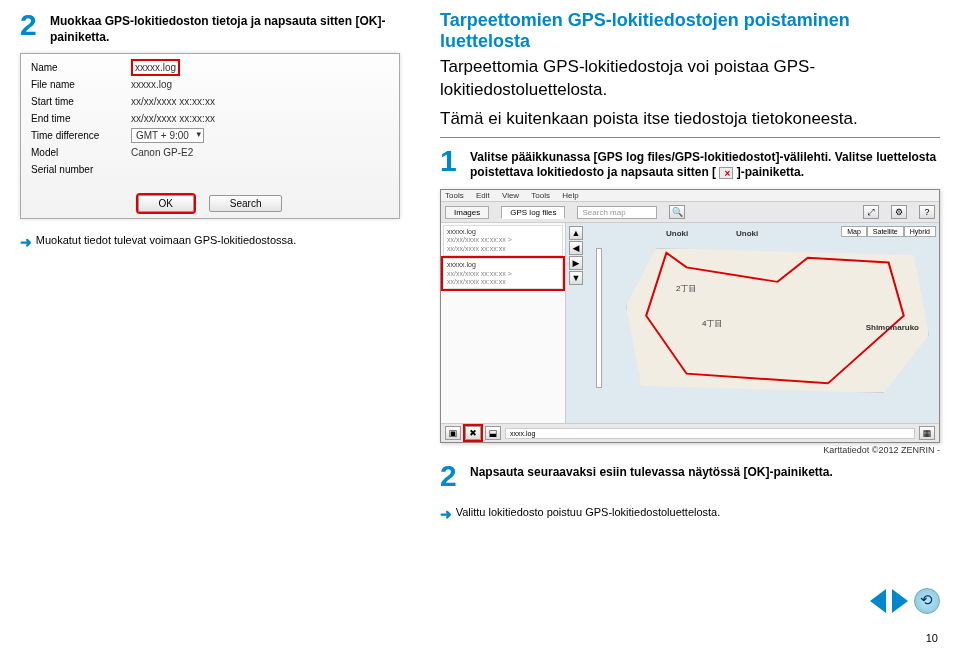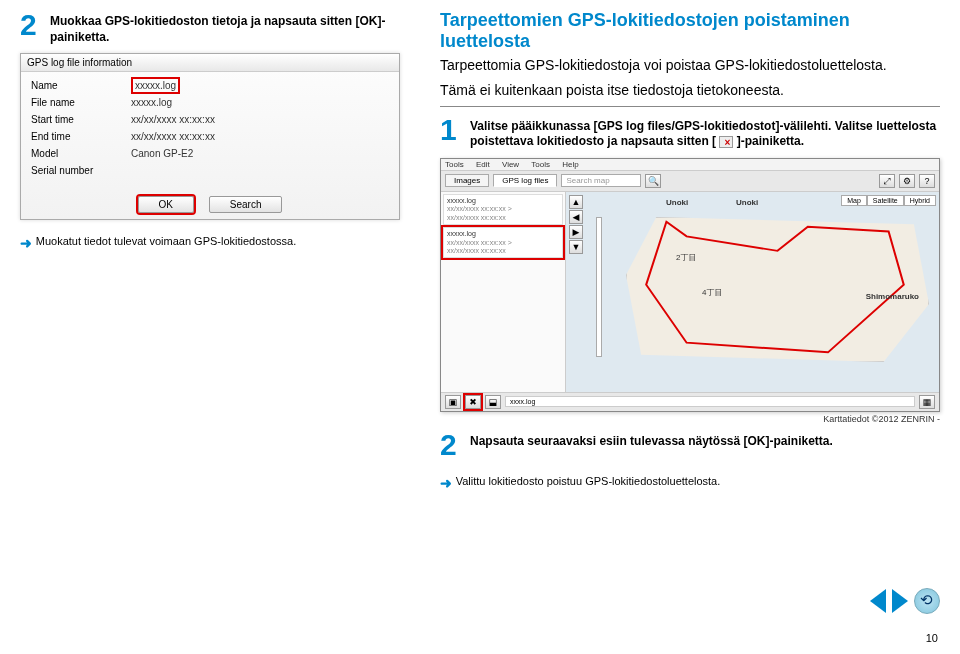--- a/index.html
+++ b/index.html
@@ -47,21 +47,21 @@
     display: flex;
     align-items: center;
   }
   .section-title::after {
     content: "";
     flex: 1;
     height: 8px;
     background: #0088cc;
     margin-left: 6px;
   }
-  .intro { font-size: 14px; margin-bottom: 6px; line-height: 1.35; }
+  .intro { font-size: 17px; margin-bottom: 6px; line-height: 1.35; }
   .hr { border-top: 1px solid #888; margin: 4px 0 8px 0; }
   .inline-icon {
     display: inline-block;
     width: 14px; height: 12px;
     border: 1px solid #999;
     background: #eee;
     vertical-align: middle;
     position: relative;
   }
   .inline-icon::after {
@@ -144,21 +144,21 @@
   .mu-titlebar .spacer { flex: 1; }
   .win-btns span {
     display:inline-block; width:14px; height:10px;
     border:1px solid #999; margin-left:1px;
     background:linear-gradient(#fff,#ddd);
     font-size:8px; text-align:center; line-height:10px;
   }
   .mu-menu { padding: 1px 4px; font-size: 8px; color:#333; background:#f3f3f3; border-bottom:1px solid #ccc; }
   .mu-menu span { margin-right:10px; }
   .mu-toolbar {
-    display:flex; align-items:center; gap:4px;
+    display:flex; align-items:center; gap:12px;
     padding:3px 4px; background:#e8e8e8; border-bottom:1px solid #ccc;
   }
   .tab {
     display:inline-block; padding:1px 8px; border:1px solid #aaa;
     background:#f5f5f5; font-size:8px;
   }
   .tab.active { background:#fff; border-bottom-color:#fff; }
   .search-box {
     border:1px solid #aaa; background:#fff; padding:1px 4px;
     font-size:8px; color:#999; width:80px;
@@ -239,37 +239,40 @@
 
 <div class="page">
 
   <div class="col-left">
     <div class="numbered-step">
       <div class="step-num">2</div>
       <div class="step-text">Muokkaa GPS-lokitiedoston tietoja ja napsauta sitten [OK]-painiketta.</div>
     </div>
 
     <div class="dialog">
-      <div class="dialog-title">GPS log file information</div>
       <div class="dialog-body">
         <div class="dialog-row">
           <div class="dialog-label">Name</div>
           <div class="dialog-value"><span class="red-outline">xxxxx.log</span></div>
         </div>
         <div class="dialog-row">
           <div class="dialog-label">File name</div>
           <div class="dialog-value">xxxxx.log</div>
         </div>
         <div class="dialog-row">
           <div class="dialog-label">Start time</div>
           <div class="dialog-value">xx/xx/xxxx xx:xx:xx</div>
         </div>
         <div class="dialog-row">
           <div class="dialog-label">End time</div>
           <div class="dialog-value">xx/xx/xxxx xx:xx:xx</div>
+        </div>
+        <div class="dialog-row">
+          <div class="dialog-label">Time difference</div>
+          <div class="dialog-value"><span class="dropdown">GMT + 9:00</span></div>
         </div>
         <div class="dialog-row">
           <div class="dialog-label">Model</div>
           <div class="dialog-value">Canon GP-E2</div>
         </div>
         <div class="dialog-row">
           <div class="dialog-label">Serial number</div>
         </div>
       </div>
       <div class="dialog-btns">

